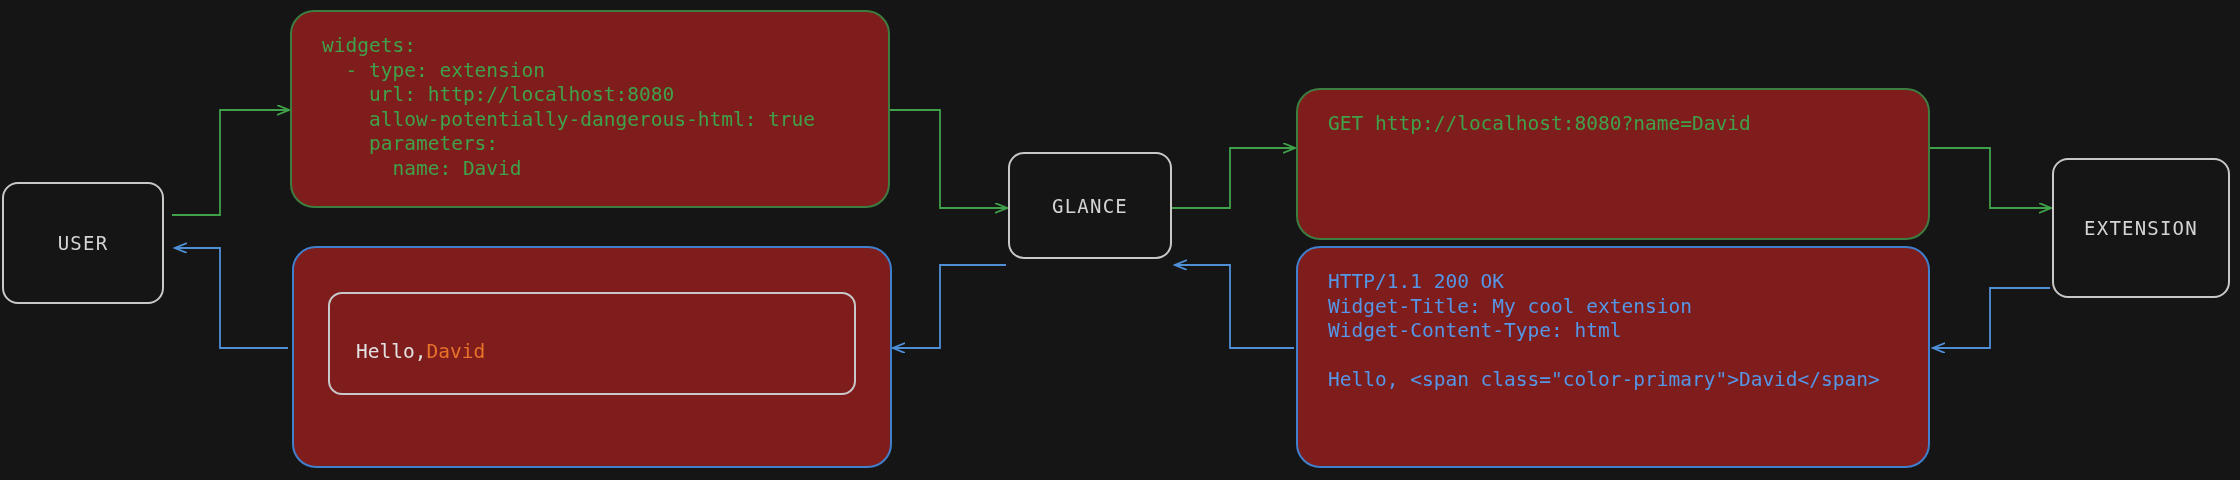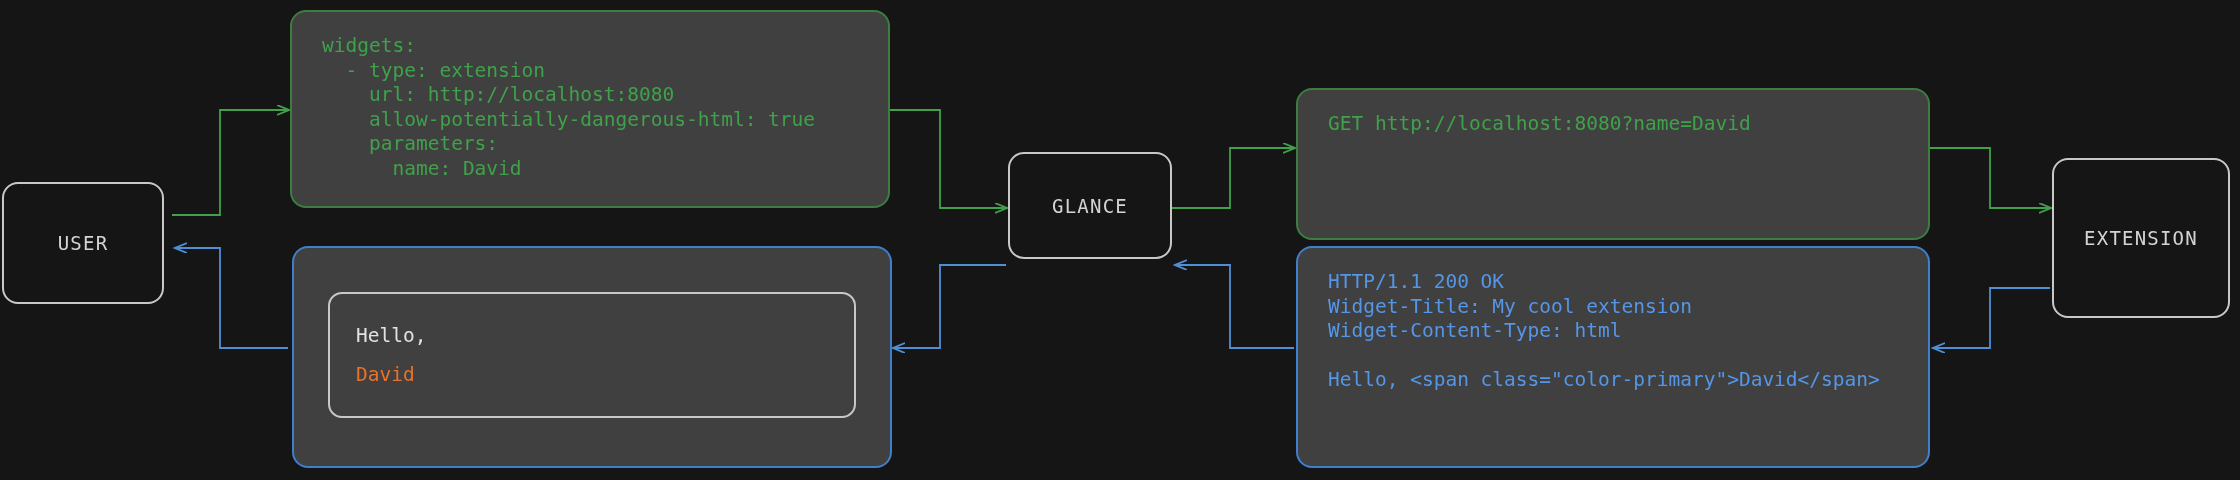--- a/index.html
+++ b/index.html
@@ -23,22 +23,22 @@
   .node-label {
     color: #d4d4d4;
     font-size: 19px;
     letter-spacing: 1.2px;
     font-family: "DejaVu Sans Mono", "Liberation Mono", monospace;
   }
 
   .panel {
     position: absolute;
     border: 2px solid;
-    border-radius: 16px;
-    background: #404040;
+    border-radius: 24px;
+    background: #7f1d1d;
     padding: 22px 30px;
   }
   .panel.green { border-color: #3d7d3f; }
   .panel.blue  { border-color: #3f7fcc; }
 
   .code {
     white-space: pre;
     font-family: "DejaVu Sans Mono", "Liberation Mono", monospace;
     font-size: 19.5px;
     line-height: 24.5px;
@@ -52,22 +52,21 @@
     letter-spacing: 1.6px;
     font-family: "DejaVu Sans Mono", "Liberation Mono", monospace;
   }
   .widget-body {
     margin-top: 20px;
     border: 2px solid #c8c8c8;
     border-radius: 14px;
     padding: 30px 26px;
     min-height: 86px;
     display: flex;
-    align-items: flex-start;
-    flex-direction: column;
+    align-items: flex-end;
   }
   .widget-text {
     font-size: 19.5px;
     color: #e2e2e2;
     font-family: "DejaVu Sans Mono", "Liberation Mono", monospace;
   }
   .accent { color: #e8722a; margin-top: 16px; }
 
   svg.edges { position: absolute; left: 0; top: 0; width: 2240px; height: 480px; pointer-events: none; }
 </style>
@@ -132,17 +131,17 @@
   </div>
 
   <div class="panel blue" style="left:1296px; top:246px; width:634px; height:222px; display:flex; align-items:flex-start;">
     <div class="code blue">HTTP/1.1 200 OK
 Widget-Title: My cool extension
 Widget-Content-Type: html
 
 Hello, &lt;span class="color-primary"&gt;David&lt;/span&gt;</div>
   </div>
 
-  <div class="node" style="left:2052px; top:158px; width:178px; height:160px;">
+  <div class="node" style="left:2052px; top:158px; width:178px; height:140px;">
     <span class="node-label">EXTENSION</span>
   </div>
 
 </div>
 
 </body></html>

